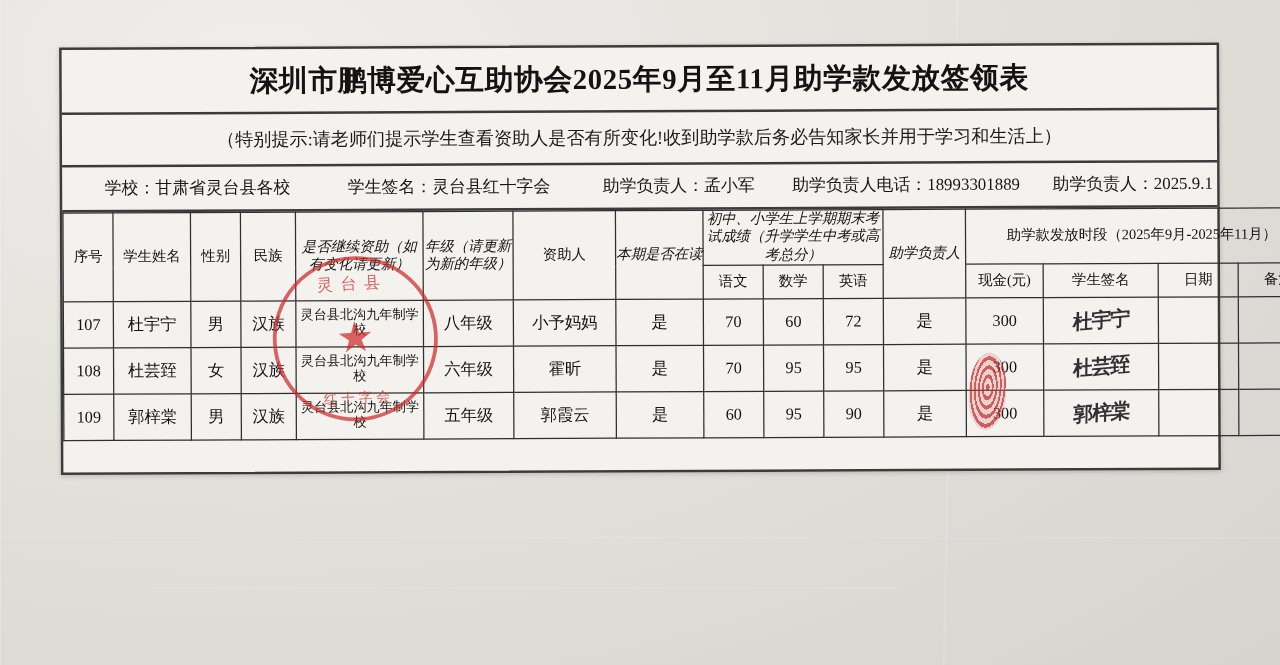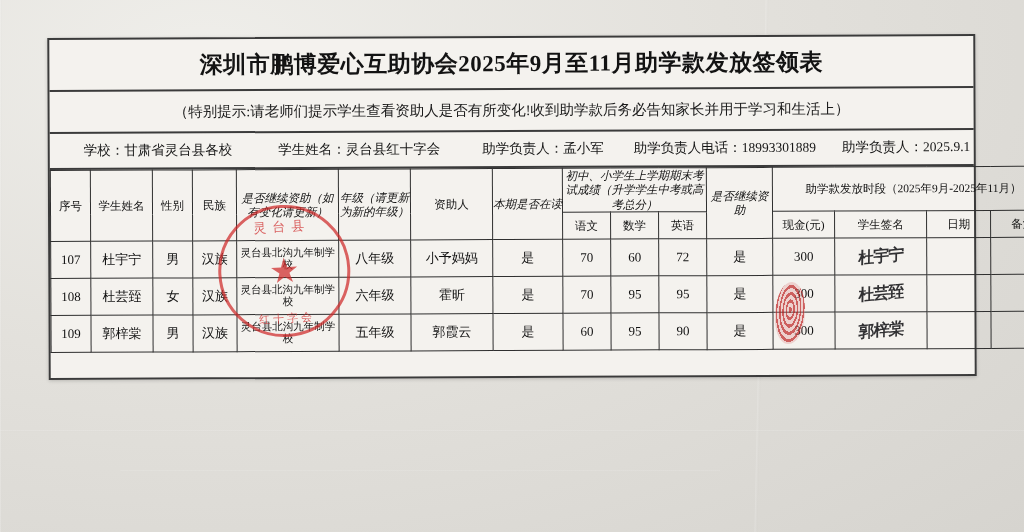--- a/index.html
+++ b/index.html
@@ -200,21 +200,21 @@
     </div>
 
     <div class="band" id="notice-band">
       <div id="notice-text">（特别提示:请老师们提示学生查看资助人是否有所变化!收到助学款后务必告知家长并用于学习和生活上）</div>
     </div>
 
     <div class="band" id="meta-band">
       <span class="meta-item">学校：</span>
       <span class="meta-item">甘肃省灵台县各校</span>
       <span class="meta-gap-a"></span>
-      <span class="meta-item">学生姓名：</span>
+      <span class="meta-item">学生签名：</span>
       <span class="meta-item">灵台县红十字会</span>
       <span class="meta-gap-b"></span>
       <span class="meta-item">助学负责人：</span>
       <span class="meta-item">孟小军</span>
       <span class="meta-gap-c"></span>
       <span class="meta-item">助学负责人电话：</span>
       <span class="meta-item">18993301889</span>
       <span class="meta-gap-d"></span>
       <span class="meta-item">助学负责人：</span>
       <span class="meta-item">2025.9.1</span>
@@ -243,21 +243,21 @@
         <tr>
           <th rowspan="2" style="height:56px">序号</th>
           <th rowspan="2">学生姓名</th>
           <th rowspan="2">性别</th>
           <th rowspan="2">民族</th>
           <th rowspan="2" class="th-small">是否继续资助（如有变化请更新）</th>
           <th rowspan="2" class="th-small">年级（请更新为新的年级）</th>
           <th rowspan="2">资助人</th>
           <th rowspan="2" class="th-small">本期是否在读</th>
           <th colspan="3" class="th-small">初中、小学生上学期期末考试成绩（升学学生中考或高考总分）</th>
-          <th rowspan="2" class="th-small">是否继续资助</th>
+          <th rowspan="2" class="th-small">助学负责人</th>
           <th colspan="4" class="th-mid">助学款发放时段（2025年9月-2025年11月）</th>
         </tr>
         <tr>
           <th style="height:26px">语文</th>
           <th>数学</th>
           <th>英语</th>
           <th>现金(元)</th>
           <th>学生签名</th>
           <th>日期</th>
           <th>备注</th>

